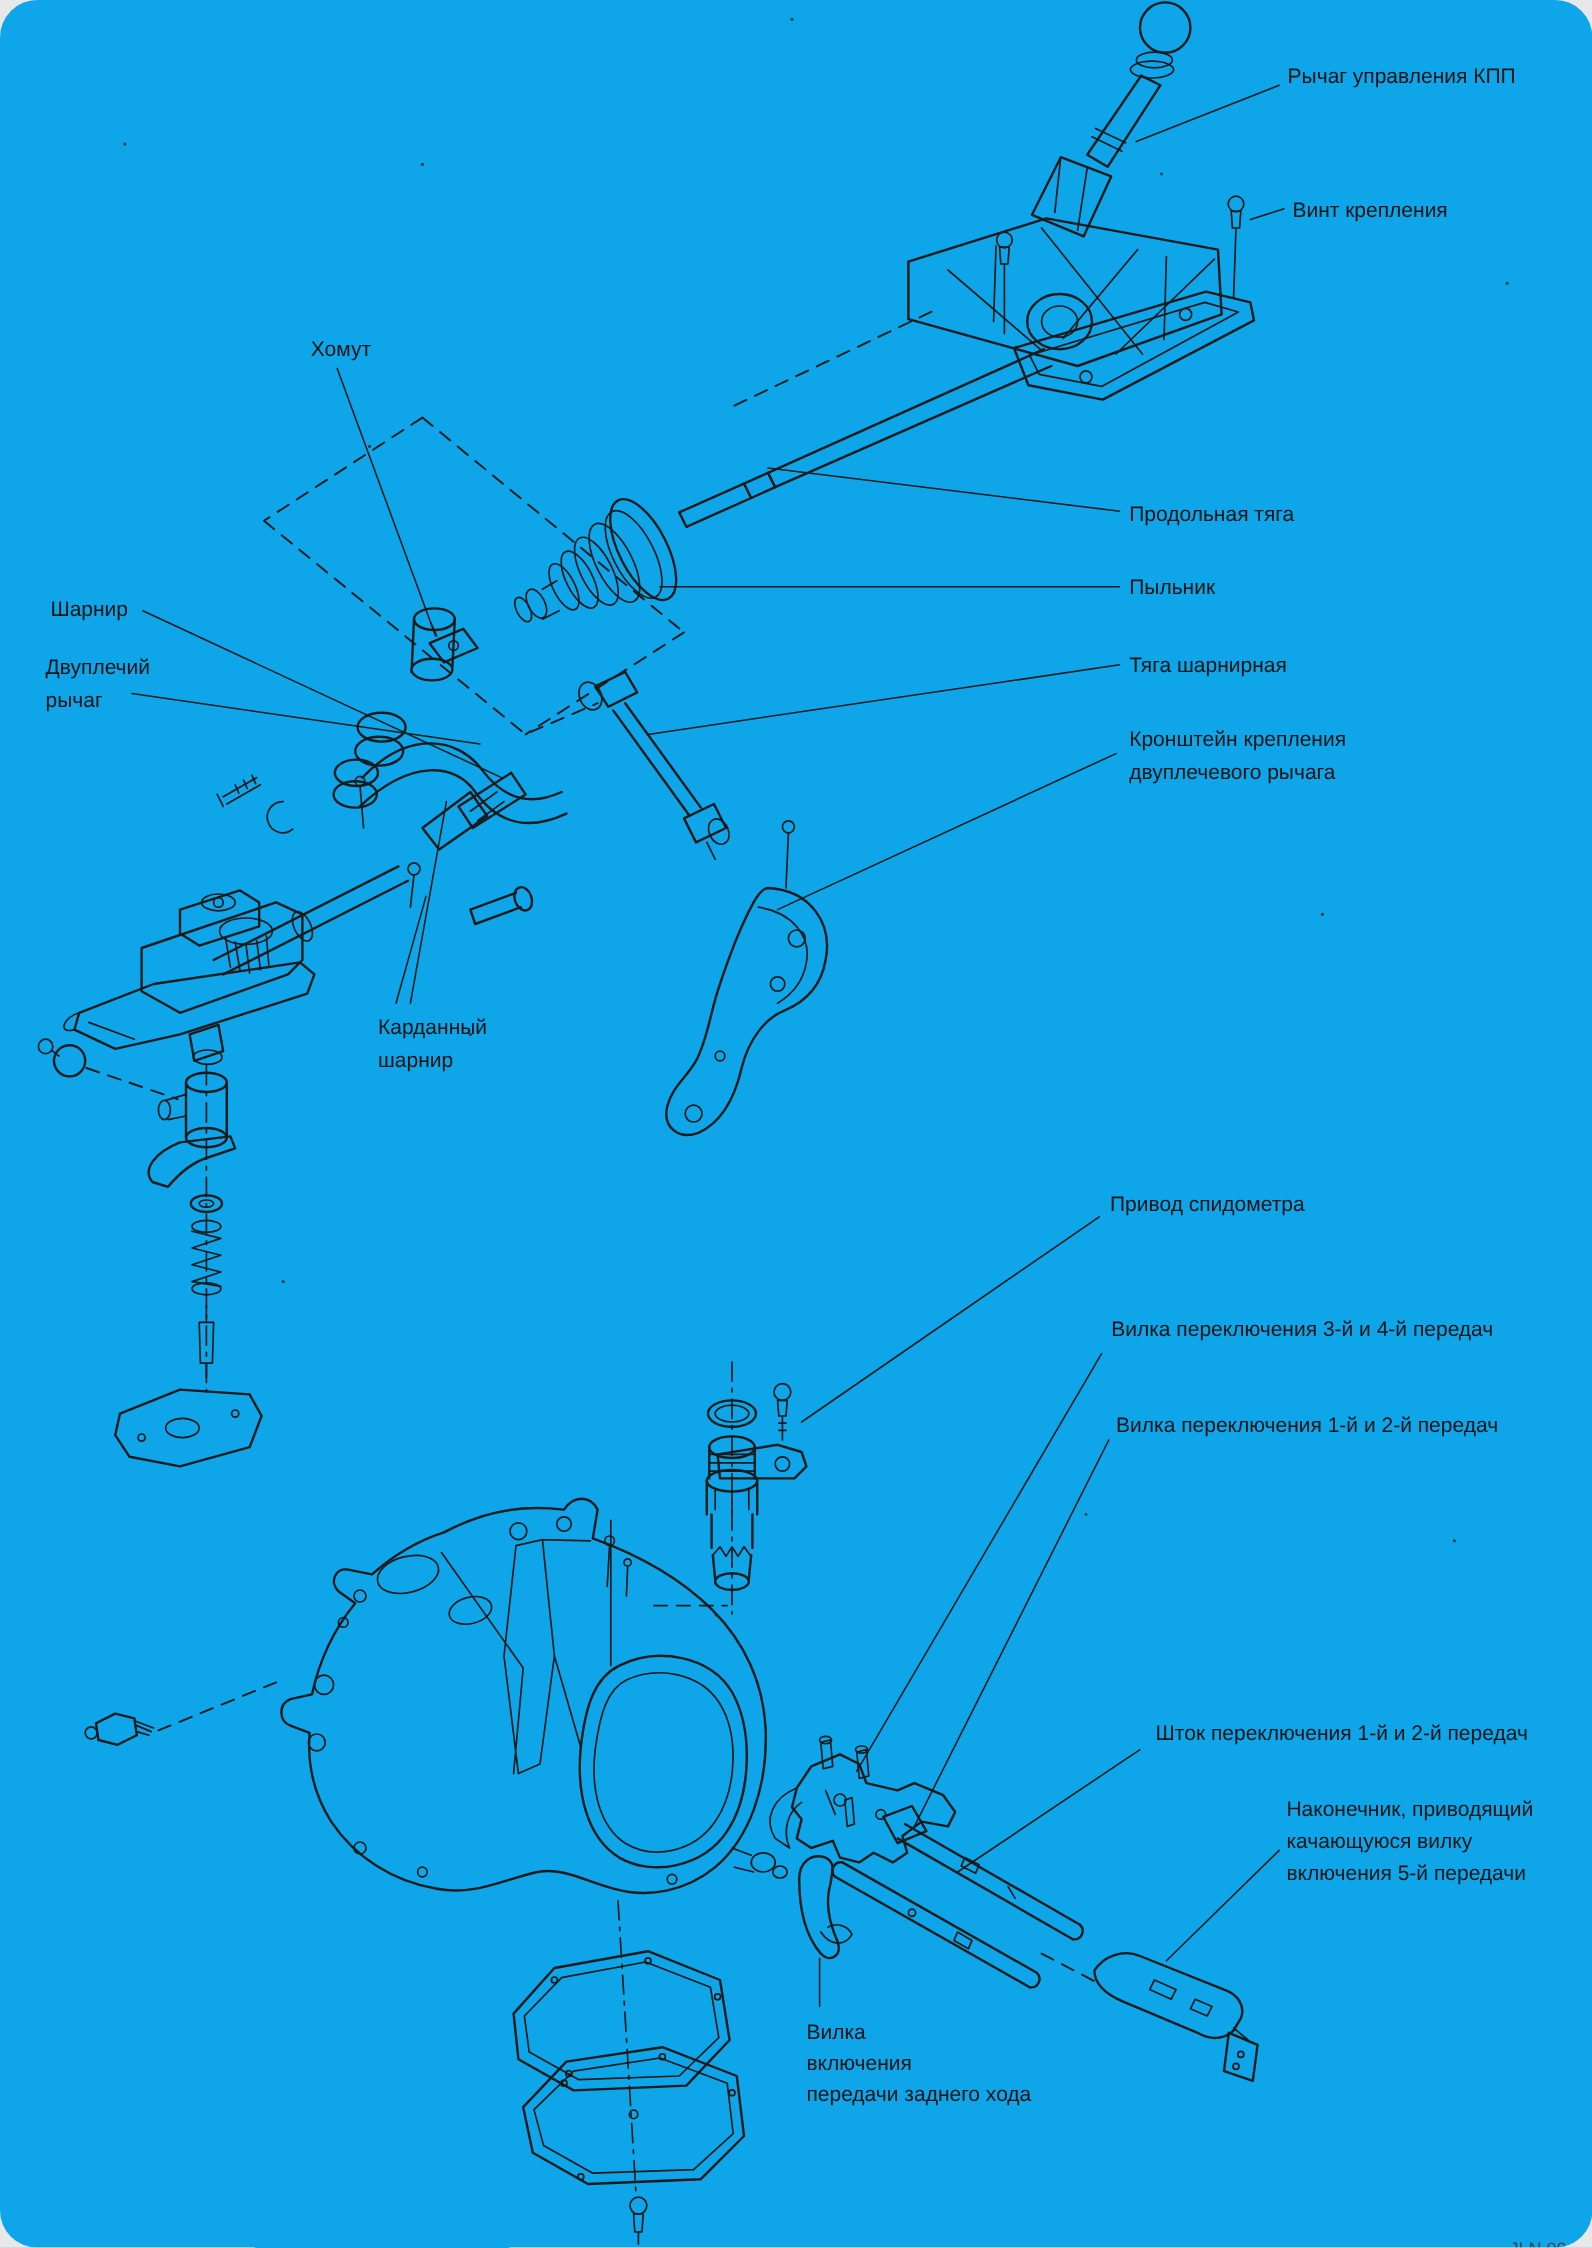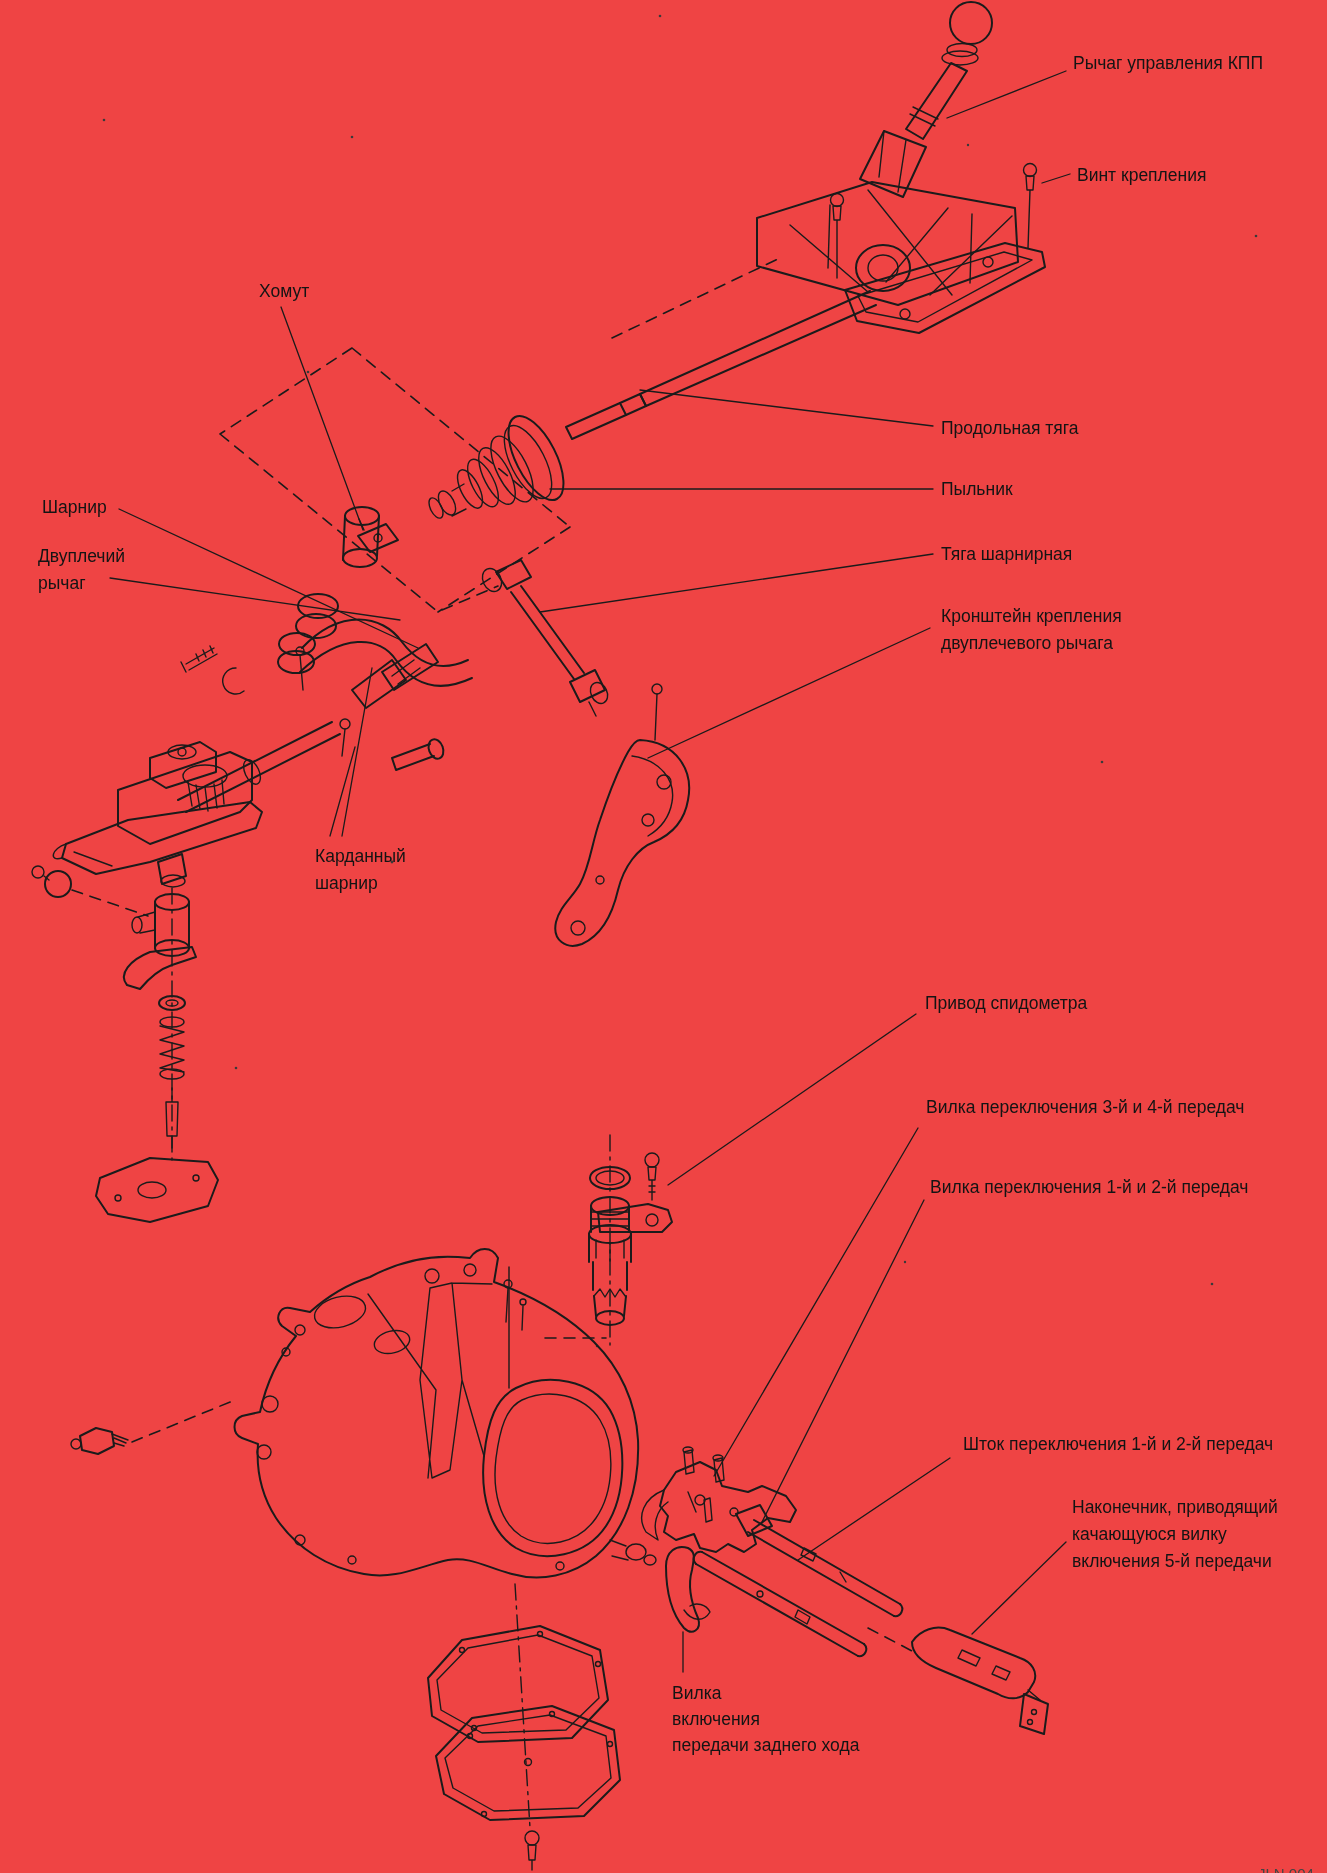--- a/index.html
+++ b/index.html
@@ -1,19 +1,20 @@
 <!DOCTYPE html>
 <html><head>
 <meta charset="utf-8">
 <style>
   html,body{margin:0;padding:0;background:#e8e8e8;}
   .page{
     position:relative;width:1327px;height:1873px;margin:0 auto;
-    background:#ef4444;overflow:hidden;
+    background:#0ea5e9;overflow:hidden;
     font-family:"Liberation Sans", sans-serif;
+    border-radius:31px;
   }
   svg{position:absolute;left:0;top:0;}
   .ln{fill:none;stroke:#1b1b1b;stroke-width:2;stroke-linecap:round;stroke-linejoin:round;}
   .tn{fill:none;stroke:#1b1b1b;stroke-width:1.4;stroke-linecap:round;stroke-linejoin:round;}
   .ld{fill:none;stroke:#1b1b1b;stroke-width:1.3;stroke-linecap:round;}
   .dash{fill:none;stroke:#1b1b1b;stroke-width:1.6;stroke-dasharray:11 8;stroke-linecap:round;}
   .dashdot{fill:none;stroke:#1b1b1b;stroke-width:1.4;stroke-dasharray:16 6 3 6;stroke-linecap:round;}
   .lbl{font-family:"Liberation Sans", sans-serif;font-size:17.5px;fill:#141414;}
   .code{font-family:"Liberation Sans", sans-serif;font-size:15px;fill:#444;}
   .dot{fill:#3a3a3a;}

